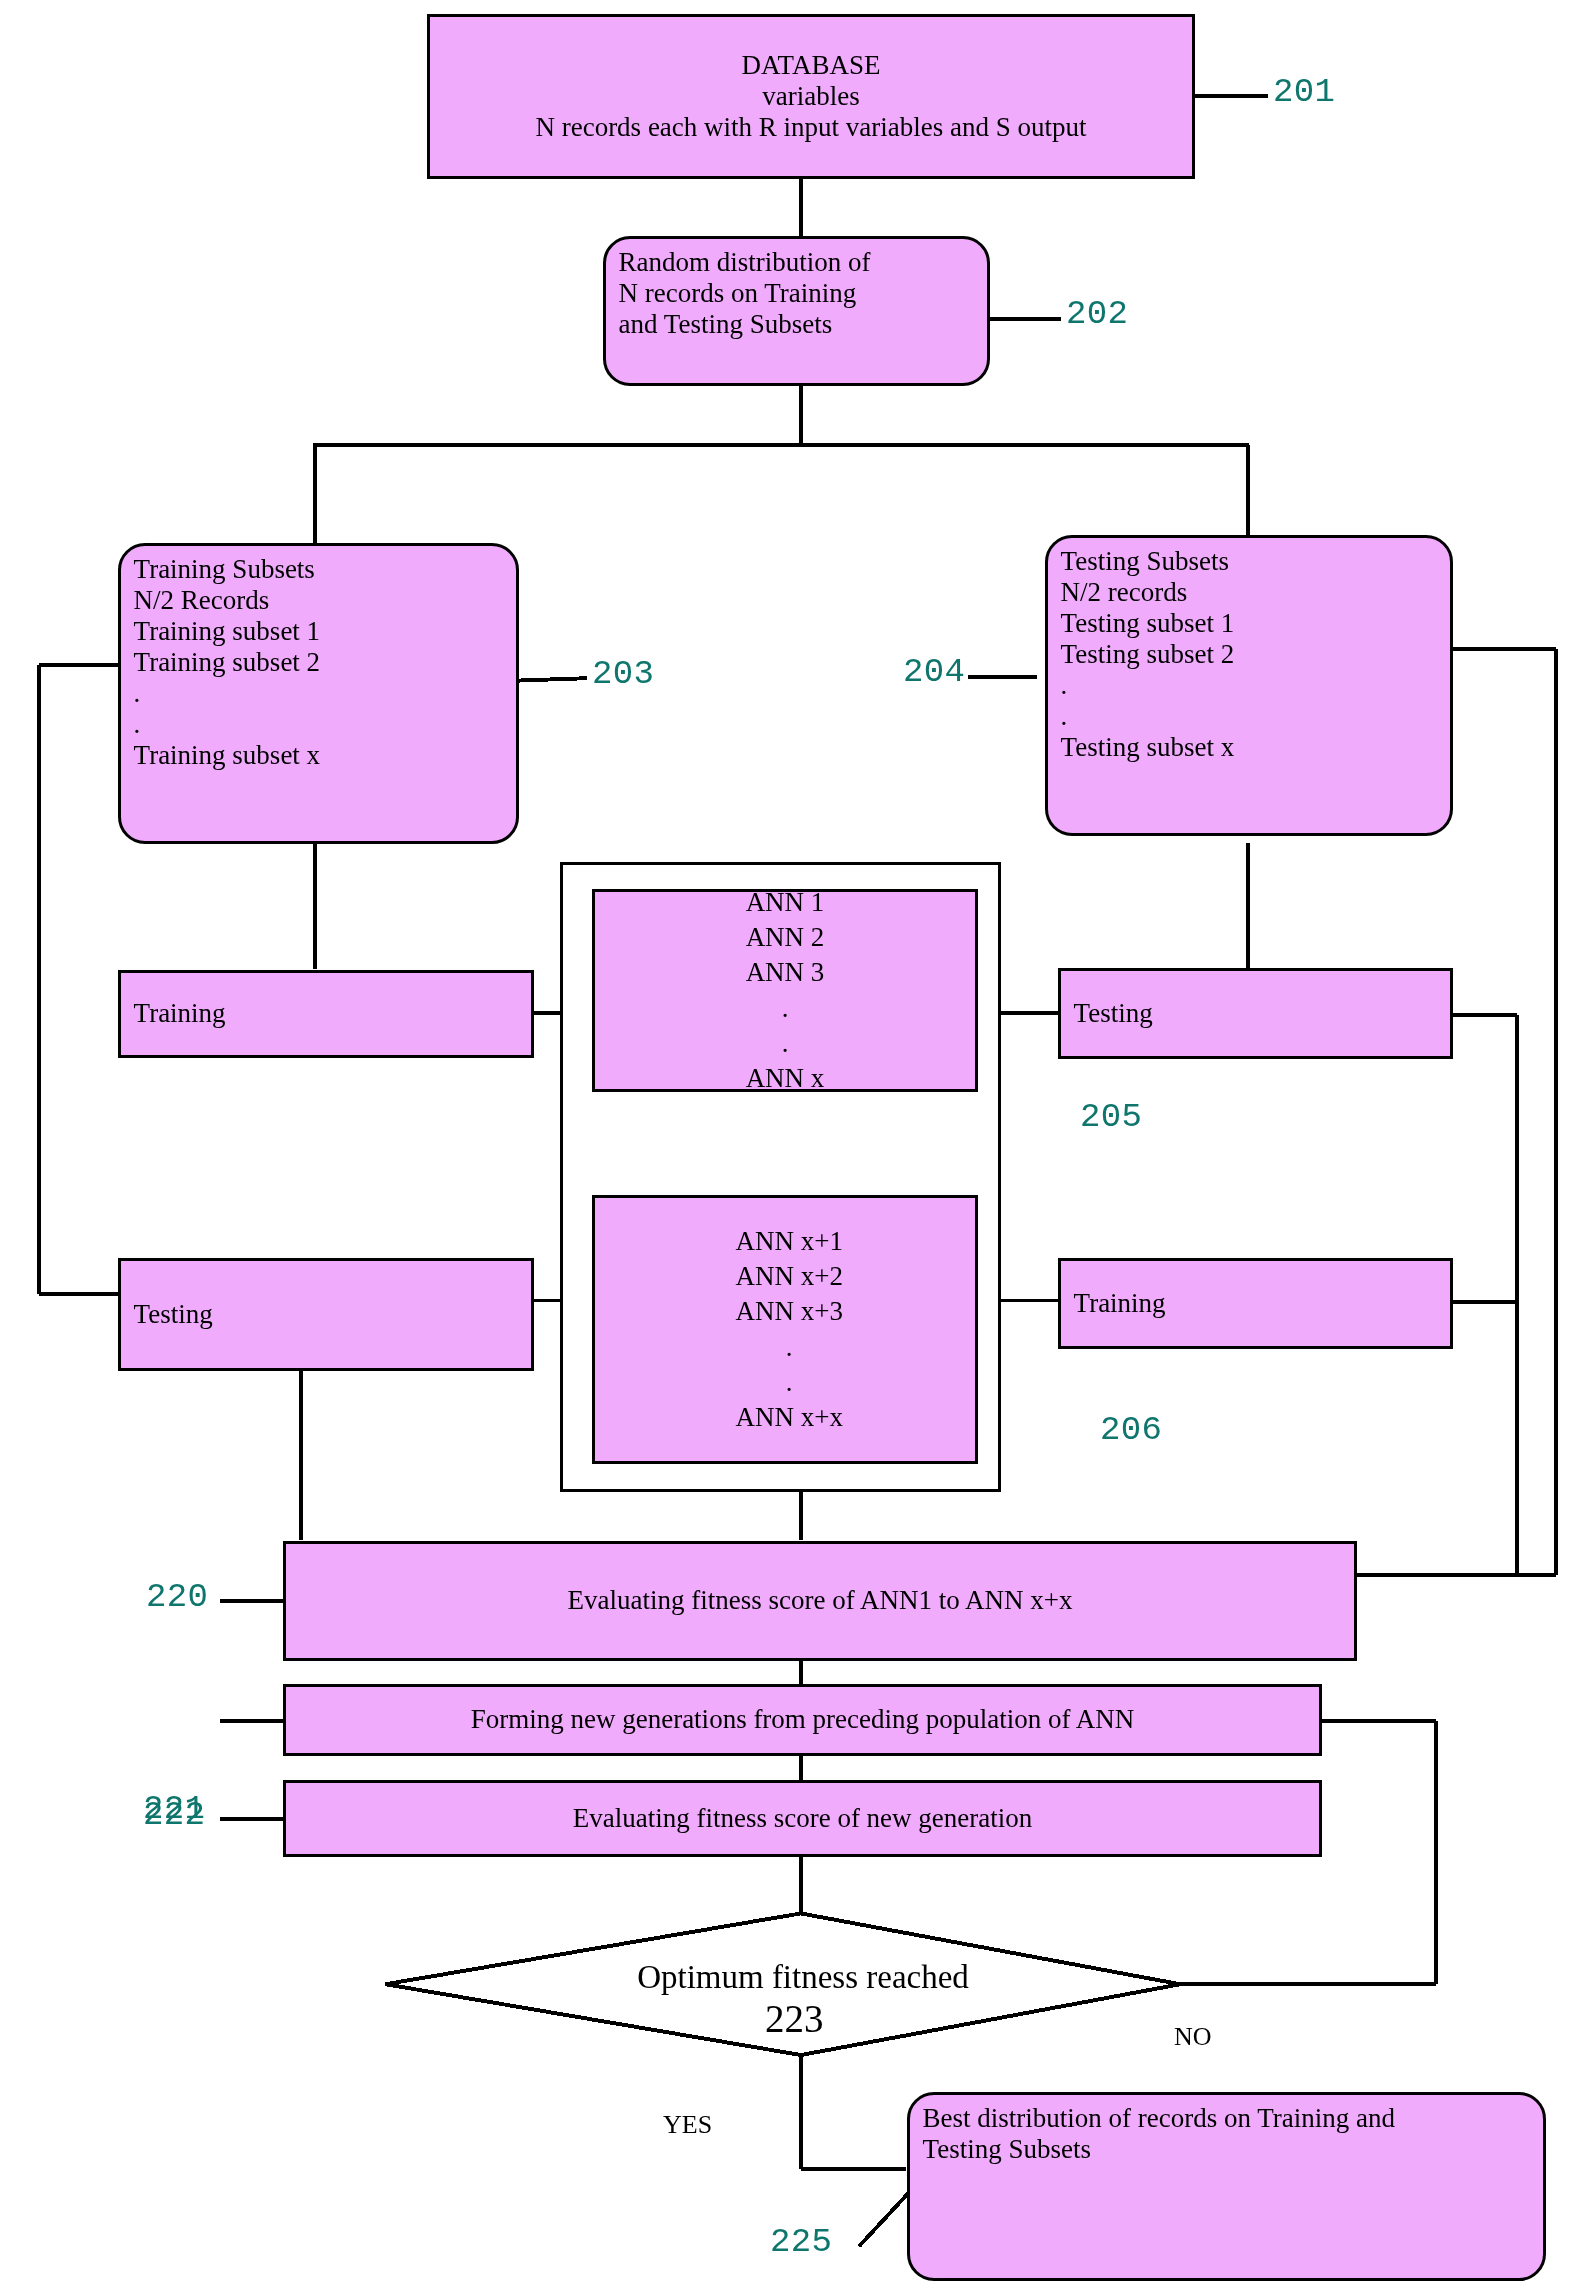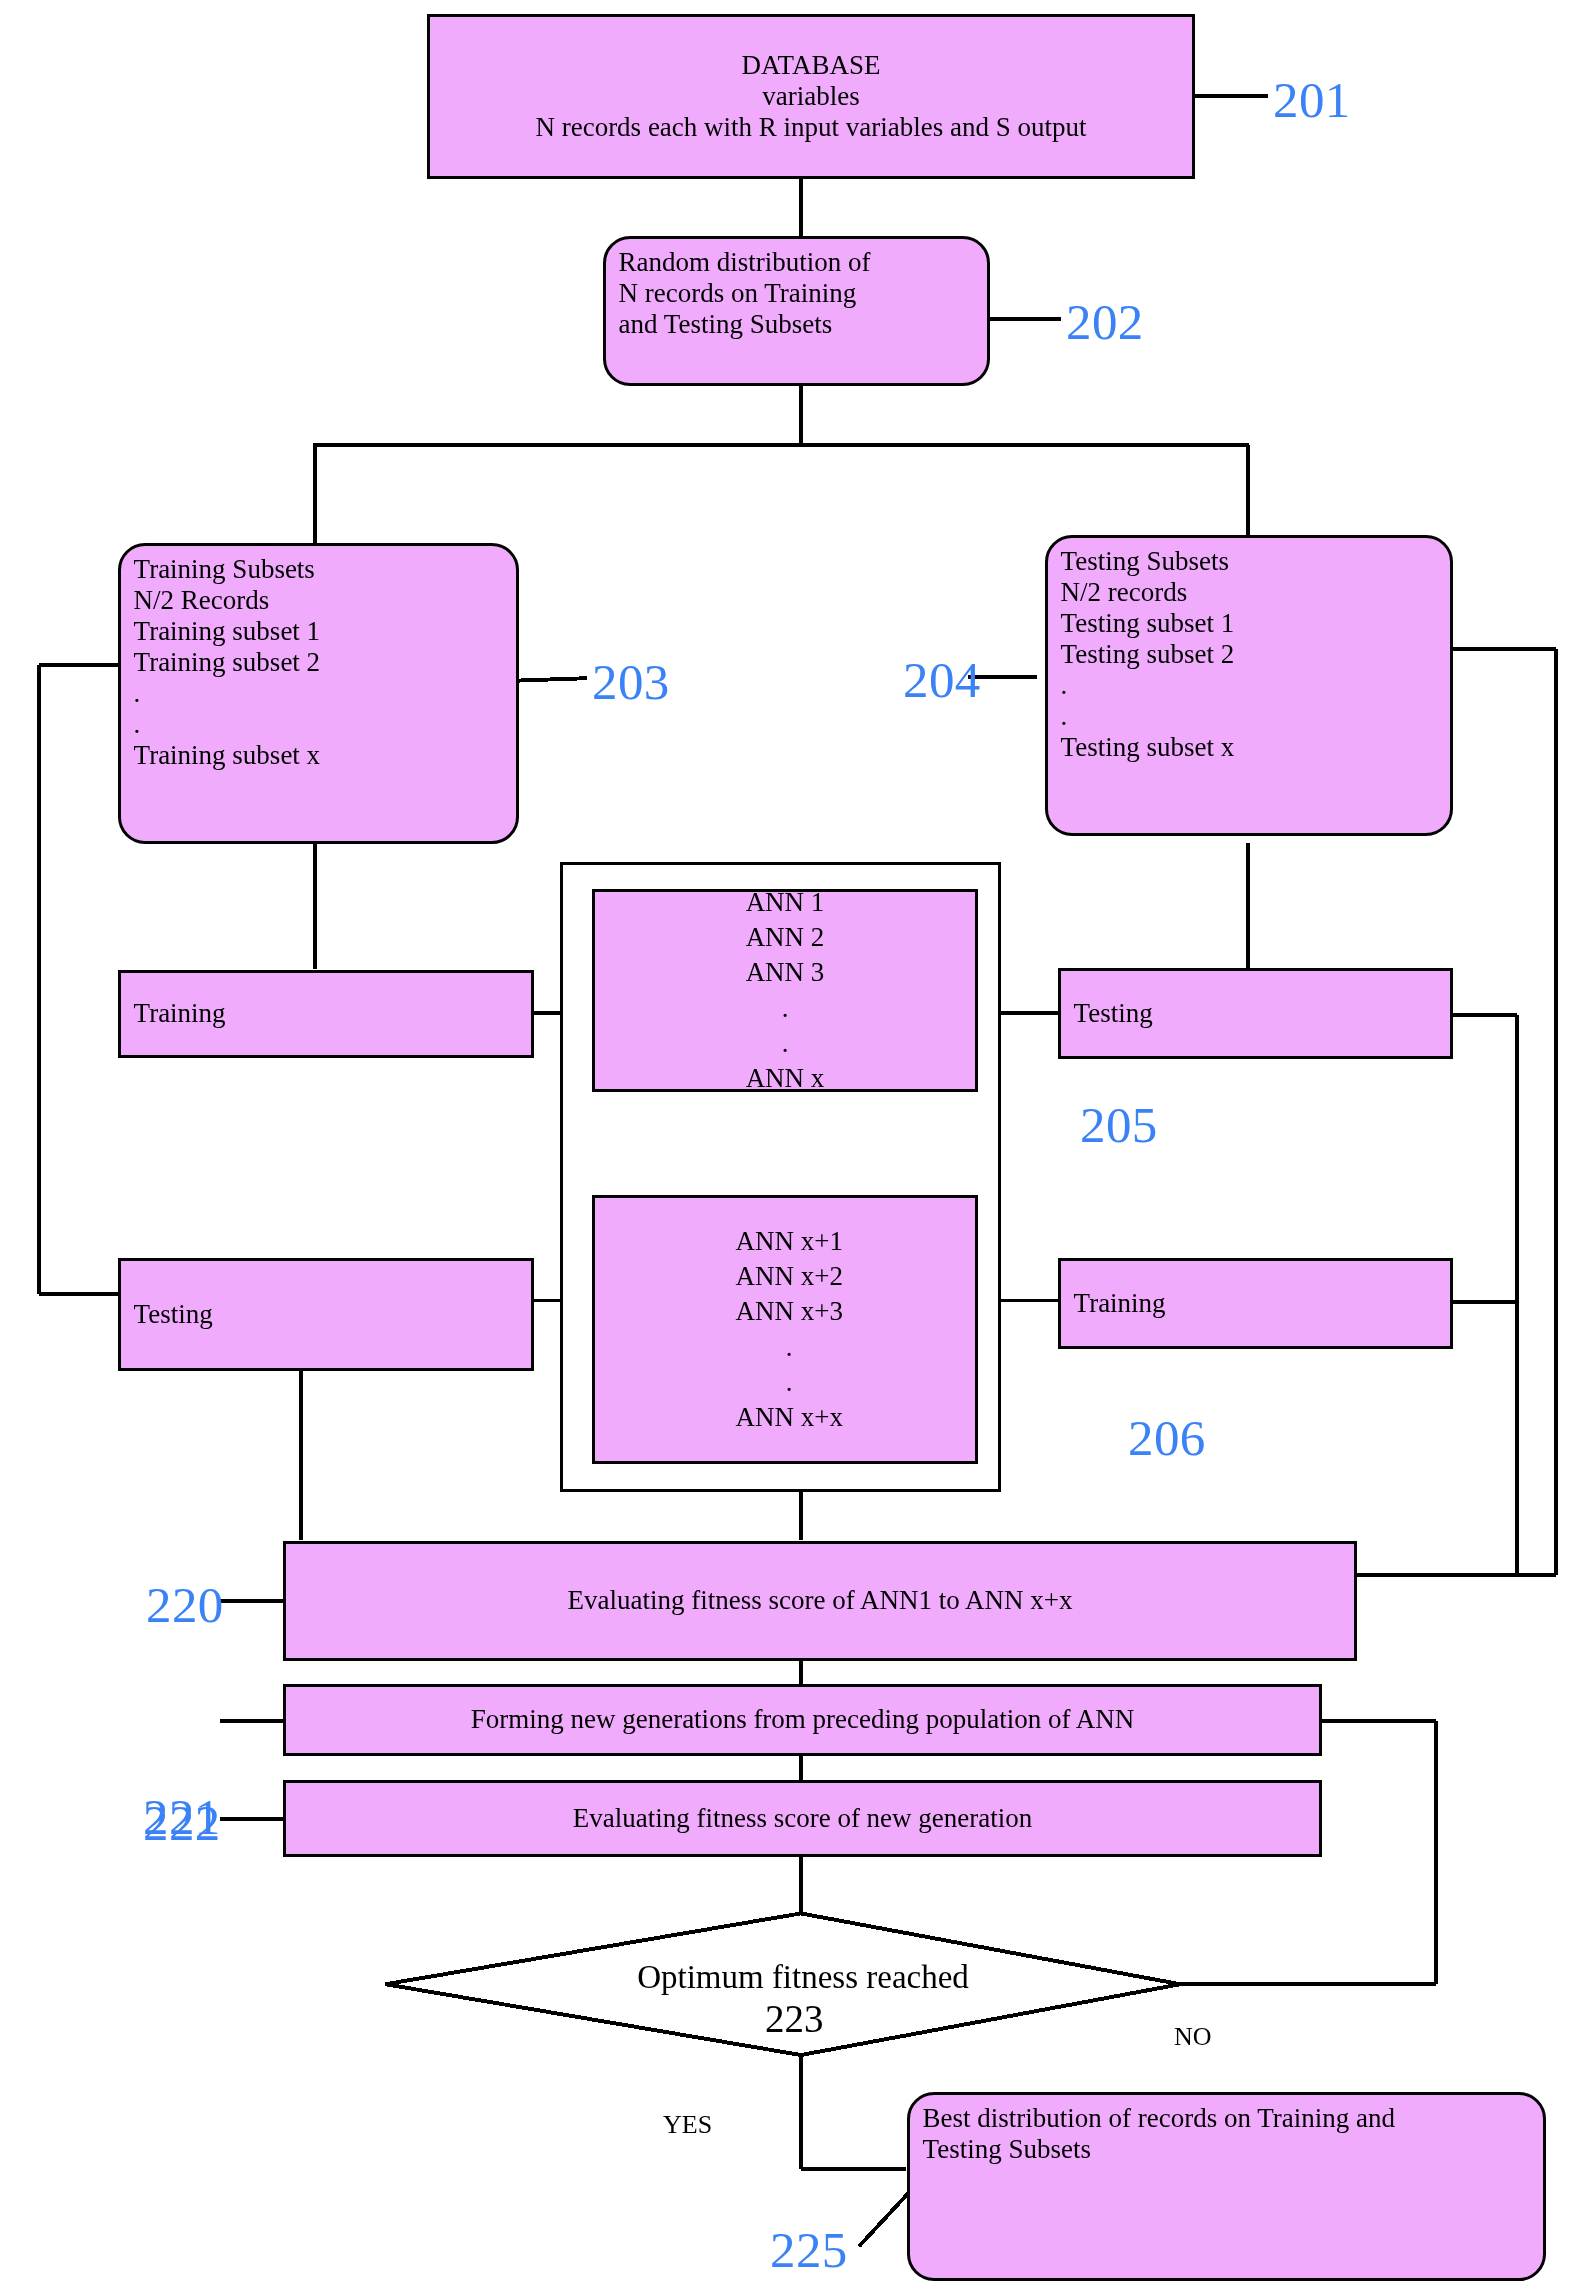--- a/index.html
+++ b/index.html
@@ -63,25 +63,26 @@
     text-align: center;
   }
   .ann-outer {
     position: absolute;
     box-sizing: border-box;
     border: 3.1px solid #000000;
     background: #ffffff;
   }
   .ref-num {
     position: absolute;
-    font-size: 51px;
-    line-height: 1;
-    color: #3b82f6;
+    font-size: 34px;
+    line-height: 1;
+    color: #0f766e;
     letter-spacing: 0.4px;
     white-space: nowrap;
+    font-family: Liberation Mono, monospace;
   }
   .flow-label {
     position: absolute;
     font-size: 26px;
     line-height: 1;
     color: #000000;
     white-space: nowrap;
   }
   .diamond-text {
     position: absolute;
@@ -207,21 +208,21 @@
   <div class="ann-outer" style="left:560px; top:862px; width:441px; height:630px;"></div>
 
   <div class="node-box vcenter-ctext" style="left:592px; top:889px; width:386px; height:203px;">
     <span><span class="ann-list-line">ANN 1</span><span class="ann-list-line">ANN 2</span><span class="ann-list-line">ANN 3</span><span class="ann-list-line">.</span><span class="ann-list-line">.</span><span class="ann-list-line">ANN x</span></span>
   </div>
   <div class="ref-num" style="left:1080px; top:1100px;">205</div>
 
   <div class="node-box vcenter-ctext" style="left:592px; top:1195px; width:386px; height:269px;padding-left:21px;">
     <span><span class="ann-list-line">ANN x+1</span><span class="ann-list-line">ANN x+2</span><span class="ann-list-line">ANN x+3</span><span class="ann-list-line">.</span><span class="ann-list-line">.</span><span class="ann-list-line">ANN x+x</span></span>
   </div>
-  <div class="ref-num" style="left:1128px; top:1413px;">206</div>
+  <div class="ref-num" style="left:1100px; top:1413px;">206</div>
 
   <div class="node-box mid-left-text" style="left:118px; top:970px; width:416px; height:88px;">
     <span>Training</span>
   </div>
 
   <div class="node-box mid-left-text" style="left:118px; top:1258px; width:416px; height:113px;">
     <span>Testing</span>
   </div>
 
   <div class="node-box mid-left-text" style="left:1058px; top:968px; width:395px; height:91px;">

